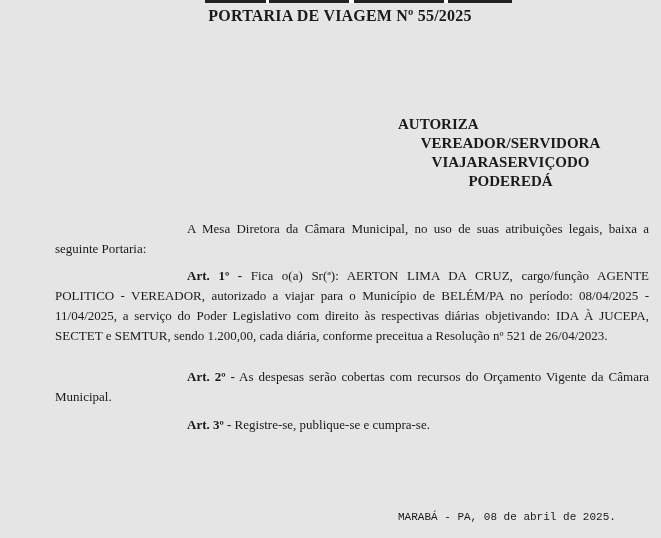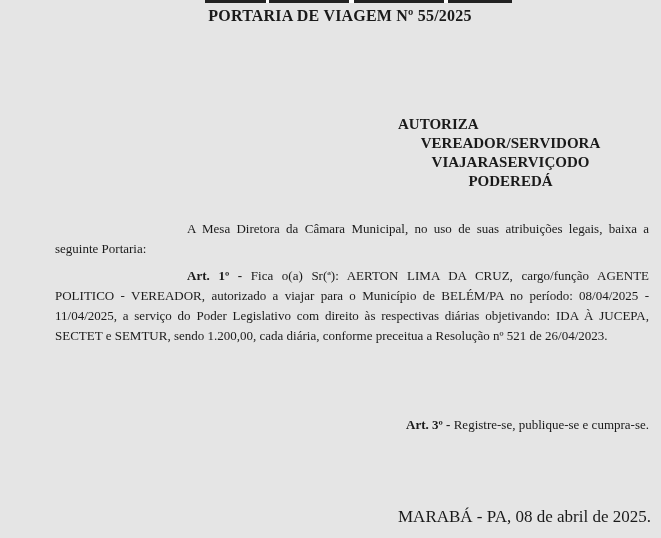--- a/index.html
+++ b/index.html
@@ -49,29 +49,30 @@
     position: absolute;
     left: 55px; width: 594px;
     font-size: 13px;
     line-height: 20px;
     text-align: justify;
     text-indent: 132px;
   }
   .preamble { top: 206px; }
   .art1 { top: 253px; }
   .art2 { top: 354px; }
-  .art3 { top: 402px; text-align: right; }
+  .art3 { top: 402px; text-align: left; }
   .article-label { font-weight: bold; margin-top: 16px; }
   .dateline {
     position: absolute;
     left: 398px; top: 507px; width: 228px;
-    font-size: 17px;
+    font-size: 11px;
     line-height: 20px;
-    text-align: center;
+    text-align: left;
     white-space: nowrap;
+    font-family: Liberation Mono, monospace;
   }
 </style>
 </head>
 <body>
 
 <div class="page">
 
   <div class="frag"></div>
 
   <div class="title">PORTARIA DE VIAGEM Nº 55/2025</div>
@@ -96,20 +97,23 @@
   </div>
 
   <p class="body-par preamble">
     <span>A Mesa Diretora da Câmara Municipal, no uso de suas atribuições legais, baixa a seguinte Portaria:</span>
   </p>
 
   <p class="body-par art1">
     <span class="article-label">Art. 1º -</span><span> Fica o(a) Sr(ª): AERTON LIMA DA CRUZ, cargo/função AGENTE POLITICO - VEREADOR, autorizado a viajar para o Município de BELÉM/PA no período: 08/04/2025 - 11/04/2025, a serviço do Poder Legislativo com direito às respectivas diárias objetivando: IDA À JUCEPA, SECTET e SEMTUR, sendo 1.200,00, cada diária, conforme preceitua a Resolução nº 521 de 26/04/2023.</span>
   </p>
 
+  <p class="body-par art2">
+    <span class="article-label">Art. 2º -</span><span> As despesas serão cobertas com recursos do Orçamento Vigente da Câmara Municipal.</span>
+  </p>
 
   <p class="body-par art3">
     <span class="article-label">Art. 3º -</span><span> Registre-se, publique-se e cumpra-se.</span>
   </p>
 
   <div class="dateline">MARABÁ - PA, 08 de abril de 2025.</div>
 
 </div>
 
 </body></html>

